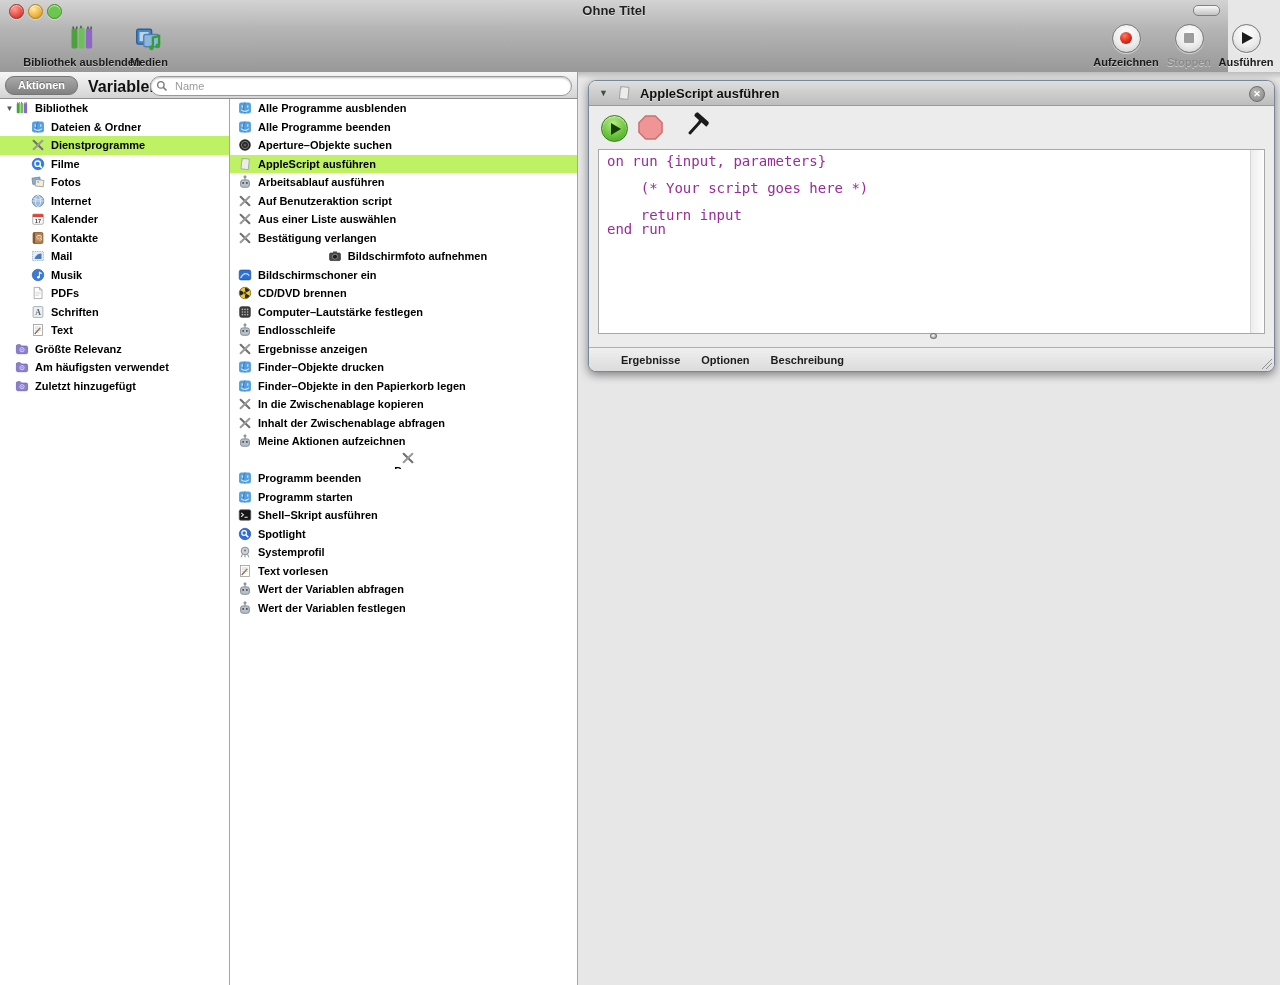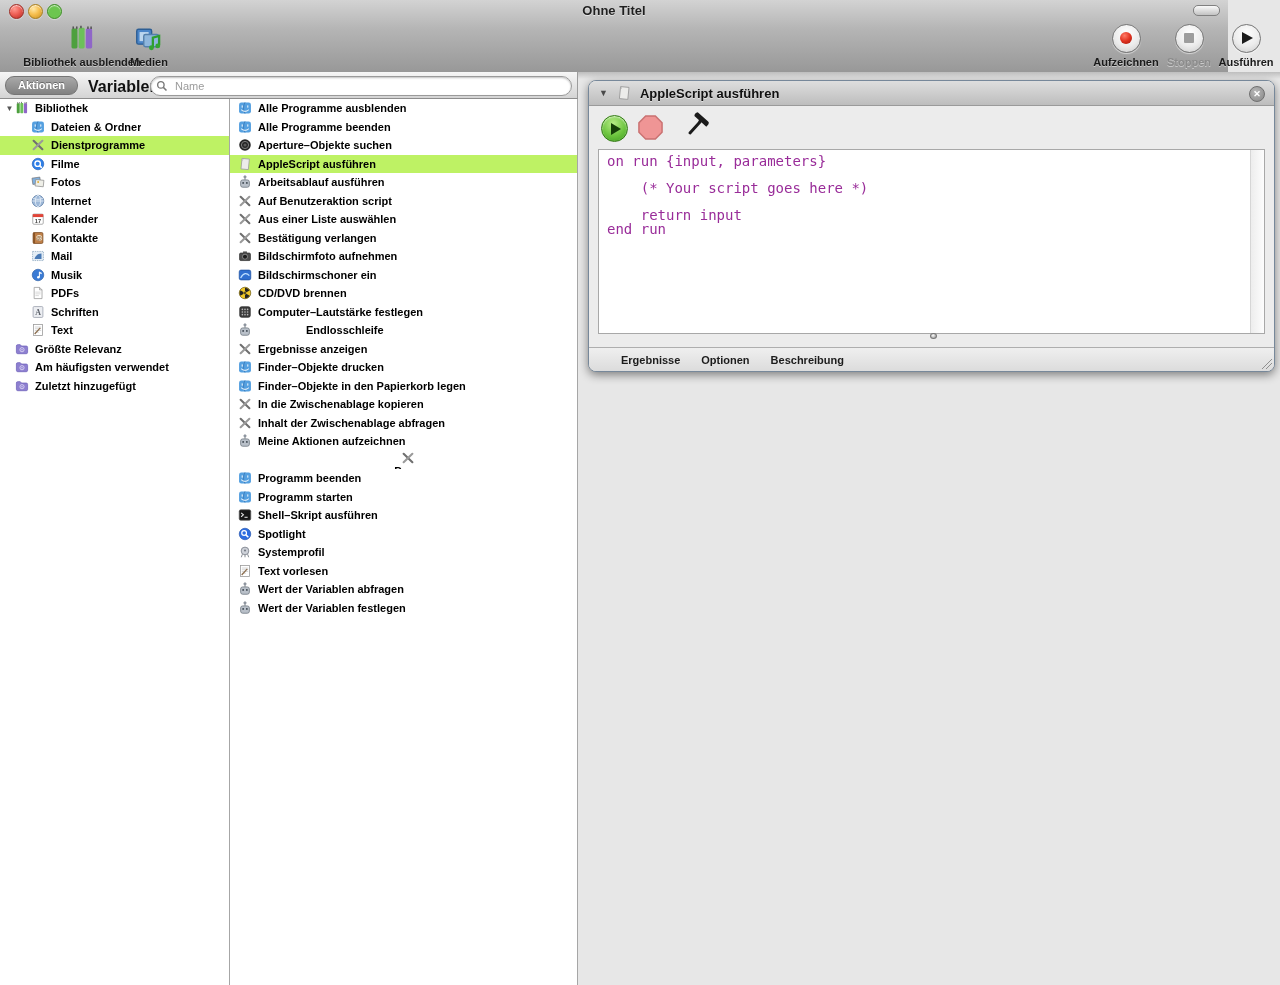--- a/index.html
+++ b/index.html
@@ -397,21 +397,21 @@
         </svg></span>
       <span class="rlbl">Aus einer Liste auswählen</span>
     </div>
     <div class="row" style="padding-left: 8px;">
       <span class="icn"><svg viewBox="0 0 16 16" width="14" height="14">
           <line x1="3" y1="3.2" x2="13" y2="12.8" stroke="#6f6f6f" stroke-width="2.4" stroke-linecap="round"></line>
           <line x1="13" y1="3.2" x2="3" y2="12.8" stroke="#9a9a9a" stroke-width="2.4" stroke-linecap="round"></line>
         </svg></span>
       <span class="rlbl">Bestätigung verlangen</span>
     </div>
-    <div class="row" style="padding-left: 8px;">
+    <div class="row" style="padding-left: 8px; justify-content: center;">
       <span class="icn"><svg viewBox="0 0 16 16" width="14" height="14">
           <rect x="1.8" y="4.6" width="12.4" height="8.6" rx="1.4" fill="#4c4c4c" stroke="#2d2d2d" stroke-width="0.8"></rect>
           <rect x="5.8" y="2.8" width="4.4" height="2.4" fill="#4c4c4c"></rect>
           <circle cx="8" cy="8.8" r="2.9" fill="#1e1e1e" stroke="#9c9c9c" stroke-width="0.9"></circle>
         </svg></span>
       <span class="rlbl">Bildschirmfoto aufnehmen</span>
     </div>
     <div class="row" style="padding-left: 8px;">
       <span class="icn"><svg viewBox="0 0 16 16" width="14" height="14">
           <rect x="1.4" y="2.4" width="13.2" height="11.2" rx="2" fill="#2f6fd0" stroke="#1d4f9c" stroke-width="0.8"></rect>
@@ -441,21 +441,21 @@
             <circle cx="5" cy="8" r="0.9"></circle>
             <circle cx="8" cy="8" r="0.9"></circle>
             <circle cx="11" cy="8" r="0.9"></circle>
             <circle cx="5" cy="11" r="0.9"></circle>
             <circle cx="8" cy="11" r="0.9"></circle>
             <circle cx="11" cy="11" r="0.9"></circle>
           </g>
         </svg></span>
       <span class="rlbl">Computer–Lautstärke festlegen</span>
     </div>
-    <div class="row" style="padding-left: 8px; gap: 48px;">
+    <div class="row" style="padding-left: 8px;">
       <span class="icn"><svg viewBox="0 0 16 16" width="14" height="14">
           <circle cx="8" cy="2.2" r="1.3" fill="#aab2bc" stroke="#6e7680" stroke-width="0.8"></circle>
           <line x1="8" y1="3.5" x2="8" y2="5.6" stroke="#6e7680" stroke-width="0.9"></line>
           <rect x="3" y="5.6" width="10" height="8.4" rx="2.4" fill="#b9c0c9" stroke="#6e7680" stroke-width="0.9"></rect>
           <circle cx="5.9" cy="9" r="1.1" fill="#3d4750"></circle>
           <circle cx="10.1" cy="9" r="1.1" fill="#3d4750"></circle>
         </svg></span>
       <span class="rlbl">Endlosschleife</span>
     </div>
     <div class="row" style="padding-left: 8px;">

